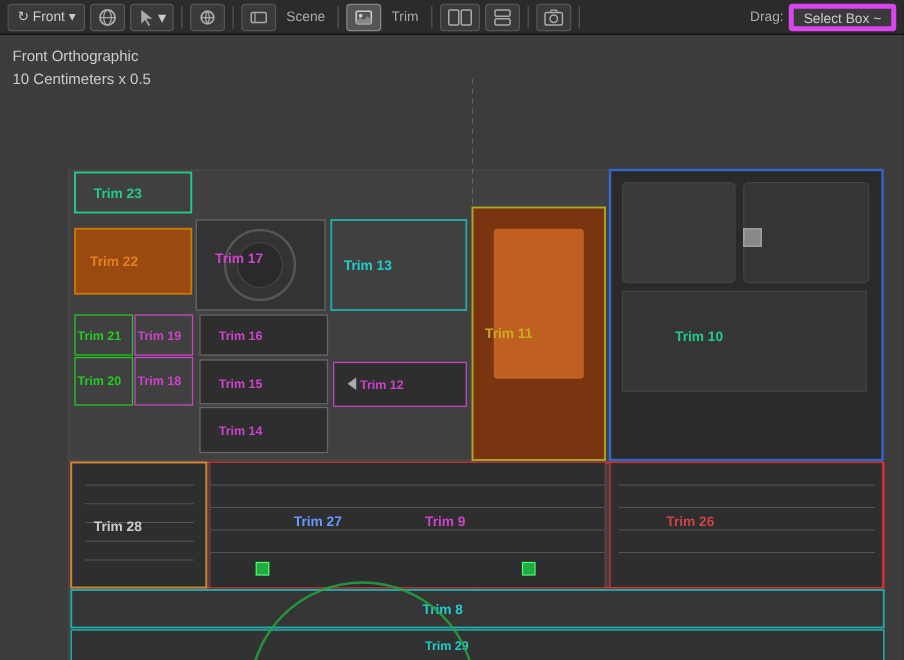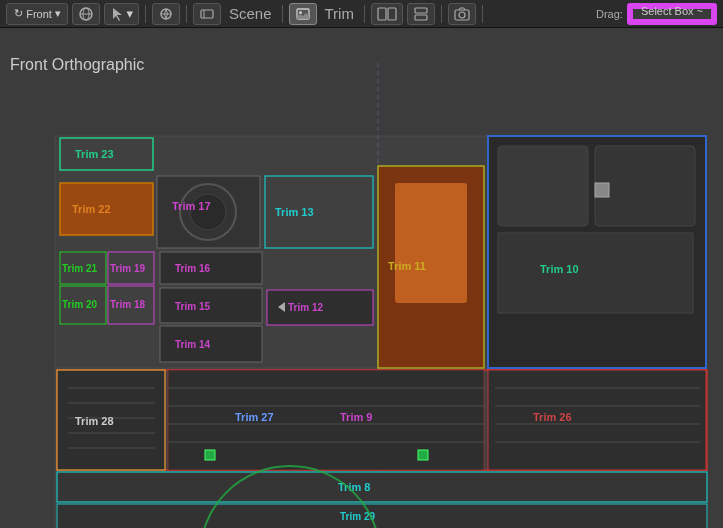--- a/index.html
+++ b/index.html
@@ -57,59 +57,59 @@
       display: flex;
       align-items: center;
       height: 22px;
     }
     .toolbar-icon-btn.active {
       background: #555;
       border-color: #888;
     }
     .toolbar-label {
       color: #aaa;
-      font-size: 15px;
+      font-size: 11px;
       padding: 0 4px;
     }
     .drag-label {
       color: #aaa;
       font-size: 11px;
       margin-left: auto;
       text-align: right;
     }
     .select-box-btn {
       background: #3a3a3a;
-      border: 6px solid #d946ef;
+      border: 4px solid #d946ef;
       border-radius: 3px;
       color: #ccc;
       font-size: 11px;
       padding: 2px 8px;
       cursor: pointer;
       display: flex;
-      align-items: flex-end;
+      align-items: flex-start;
       gap: 4px;
       height: 22px;
     }
 
     
     #viewport {
       width: 100%;
       height: 500px;
       background: #3c3c3c;
       position: relative;
       overflow: hidden;
     }
 
     
     #info-text {
       position: absolute;
-      top: 25px;
+      top: 8px;
       left: 10px;
       color: #ccc;
-      font-size: 16px;
+      font-size: 12px;
       line-height: 1.5;
       pointer-events: none;
     }
 
     
     #uv-svg {
       position: absolute;
       top: 0;
       left: 0;
       width: 723px;
@@ -207,20 +207,21 @@
 
   <div class="select-box-btn">
     <span>Select Box ~</span>
   </div>
 </div>
 
 <div id="viewport">
 
   <div id="info-text">
     <div>Front Orthographic</div>
+    <div>10 Centimeters x 0.5</div>
   </div>
 
   <svg id="uv-svg" viewBox="0 0 723 528" xmlns="http://www.w3.org/2000/svg">
 
     <rect x="55" y="108" width="650" height="340" fill="#404040"></rect>
 
     <rect x="488" y="108" width="218" height="232" fill="#2e2e2e"></rect>
 
     <line x1="55" y1="108" x2="705" y2="108" stroke="#555" stroke-width="0.5"></line>
     <line x1="55" y1="340" x2="705" y2="340" stroke="#555" stroke-width="0.5"></line>

